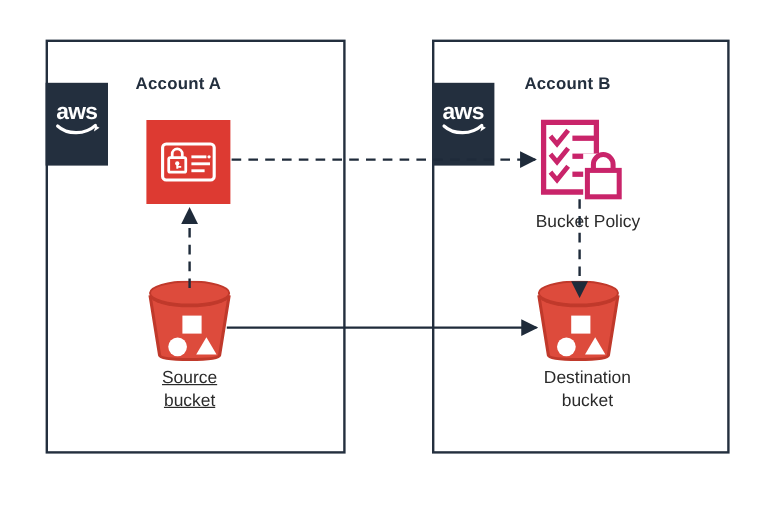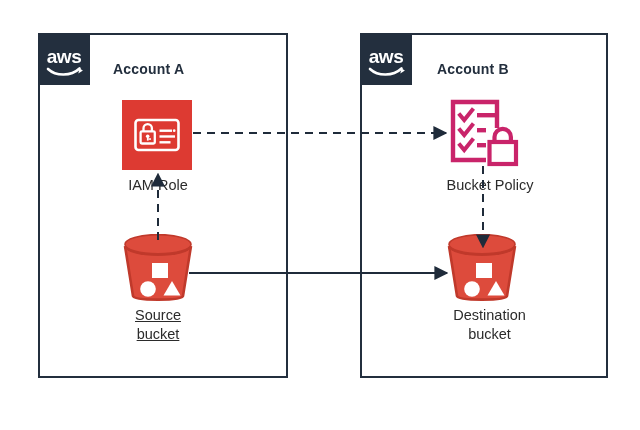--- a/index.html
+++ b/index.html
@@ -29,23 +29,24 @@
     background: transparent;
     box-sizing: border-box;
   }
   #account-a-box { left: 38px;  top: 33px; width: 250px; height: 345px; }
   #account-b-box { left: 360px; top: 33px; width: 248px; height: 345px; }
 
   
   .aws-badge {
     position: absolute;
     width: 52px;
-    height: 52px;
+    height: 69px;
     background: #232F3E;
     box-sizing: border-box;
+    margin-top: 36px;
   }
   #aws-badge-a { left: 38px;  top: 33px; }
   #aws-badge-b { left: 360px; top: 33px; }
   .aws-badge svg { display: block; }
 
   
   .account-title {
     position: absolute;
     font-size: 14px;
     font-weight: bold;
@@ -139,21 +140,20 @@
       <rect x="24.9" y="36.2" width="1.7" height="4.4" fill="#ffffff"></rect>
       <rect x="26.4" y="38.3" width="2.6" height="1.5" fill="#ffffff"></rect>
 
       <rect x="37.5" y="29.5" width="12.5" height="2.4" fill="#ffffff"></rect>
       <circle cx="52.2" cy="30.7" r="1.35" fill="#ffffff"></circle>
       <rect x="37.5" y="35.3" width="15.5" height="2.4" fill="#ffffff"></rect>
       <rect x="37.5" y="41.1" width="11" height="2.4" fill="#ffffff"></rect>
     </svg>
   </div>
 
-  <div id="iam-role-label" class="node-label">IAM Role</div>
 
   <div id="source-bucket-icon" class="s3-bucket-icon">
     <svg width="78" height="70" viewBox="0 0 78 70" aria-hidden="true">
       <path d="M6 12 L 14 62 Q 14.6 65.6 39 65.6 Q 63.4 65.6 64 62 L 72 12 Z" fill="#DD4B3C"></path>
       <path d="M6 12 L 14 62 Q 14.6 65.6 39 65.6 Q 63.4 65.6 64 62 L 72 12" fill="none" stroke="#C0392B" stroke-width="2.6" stroke-linejoin="round"></path>
       <ellipse cx="39" cy="12.5" rx="33" ry="9.6" fill="#C0392B"></ellipse>
       <ellipse cx="39" cy="10.2" rx="33" ry="9.6" fill="#DD4B3C" stroke="#C0392B" stroke-width="1.6"></ellipse>
       <rect x="33" y="29" width="16" height="15" fill="#ffffff"></rect>
       <circle cx="29" cy="55" r="7.8" fill="#ffffff"></circle>
       <path d="M53 47 L 61.5 61.5 L 44.5 61.5 Z" fill="#ffffff"></path>

